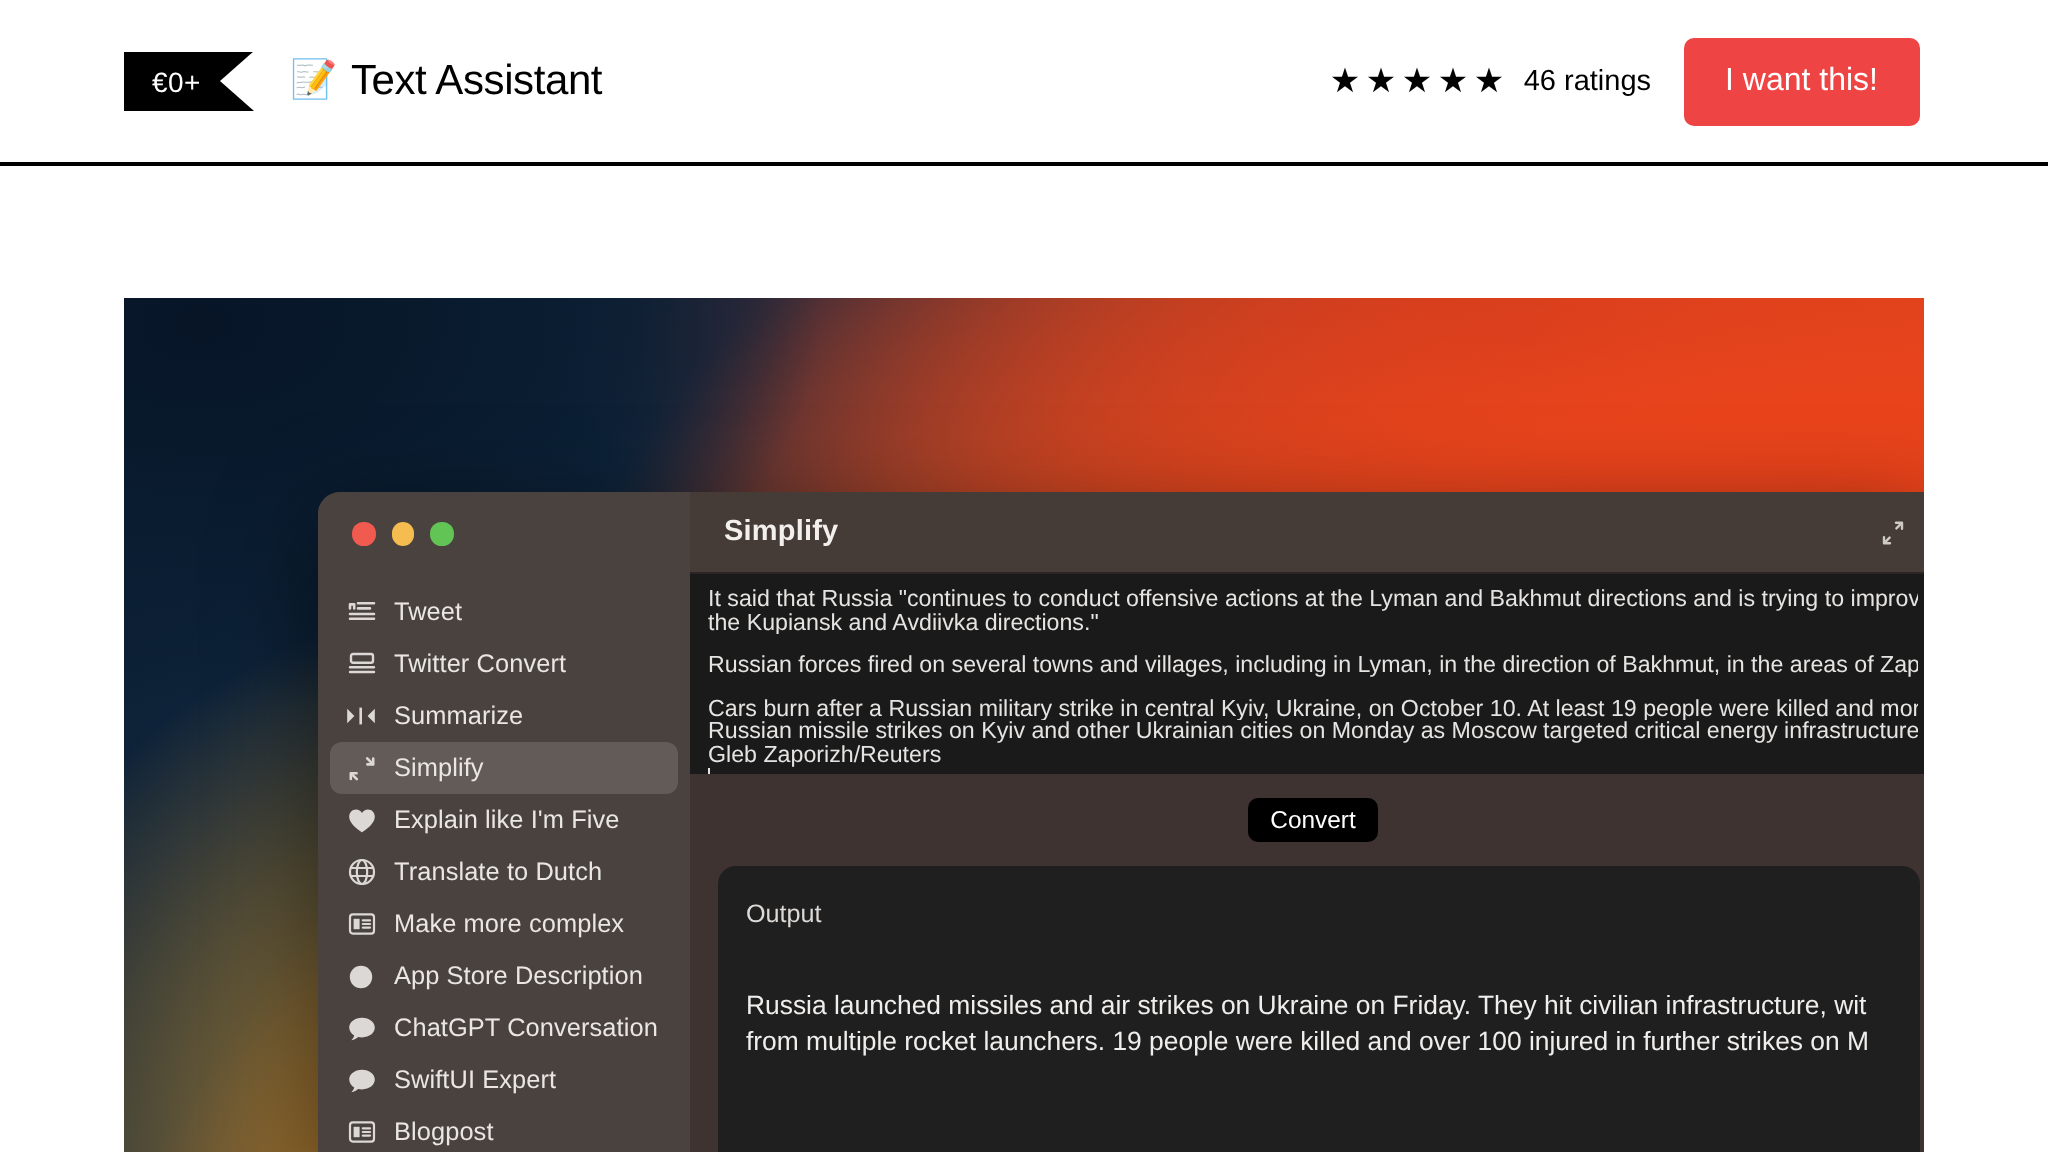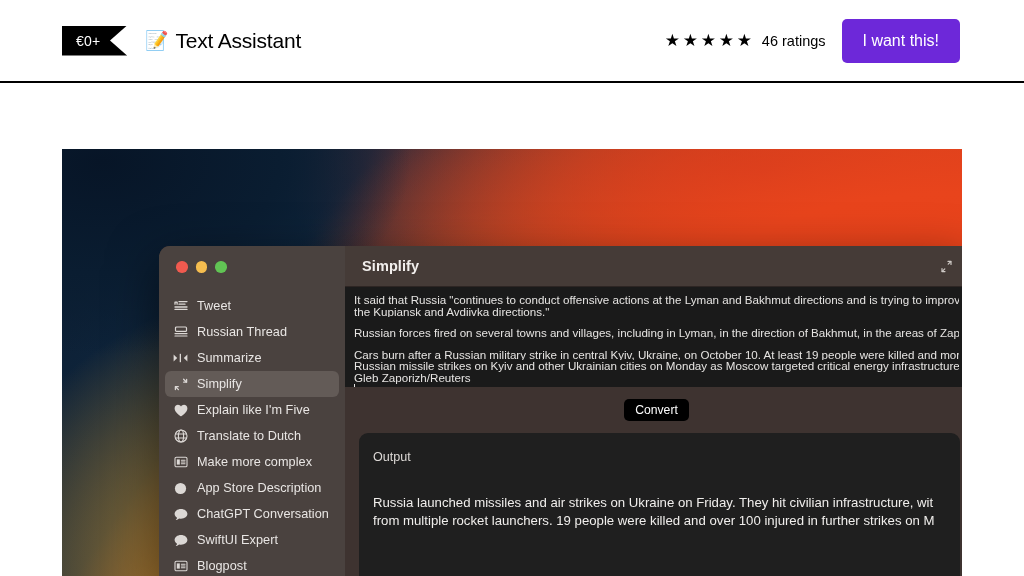--- a/index.html
+++ b/index.html
@@ -89,21 +89,21 @@
     line-height: 17px;
   }
   .ratings-count {
     font-size: 14.5px;
     color: #000000;
     margin-left: 6px;
     white-space: nowrap;
     text-align: center;
   }
   .cta-button {
-    background: #6d28d9;
+    background: #ef4444;
     color: #ffffff;
     border: none;
     border-radius: 5px;
     font-family: "Liberation Sans", sans-serif;
     font-size: 16px;
     padding: 13px 21px;
     cursor: pointer;
     white-space: nowrap;
   }
 
@@ -361,21 +361,21 @@
           <span class="label">Tweet</span>
         </div>
 
         <div class="sidebar-item">
           <span class="side-icon">
             <svg width="14" height="12" viewBox="0 0 14 12" fill="none" stroke="currentColor" stroke-width="1.2">
               <rect x="1.5" y="1" width="11" height="4.4" rx="1"></rect>
               <path d="M1 7.6h12M1 10h12" stroke-linecap="round"></path>
             </svg>
           </span>
-          <span class="label">Russian Thread</span>
+          <span class="label">Twitter Convert</span>
         </div>
 
         <div class="sidebar-item">
           <span class="side-icon">
             <svg width="15" height="12" viewBox="0 0 15 12" fill="currentColor">
               <path d="M0.6 2.4 L4.2 6 L0.6 9.6 Z"></path>
               <rect x="6.7" y="1.8" width="1.3" height="8.4"></rect>
               <path d="M14.4 2.4 L10.8 6 L14.4 9.6 Z"></path>
             </svg>
           </span>

